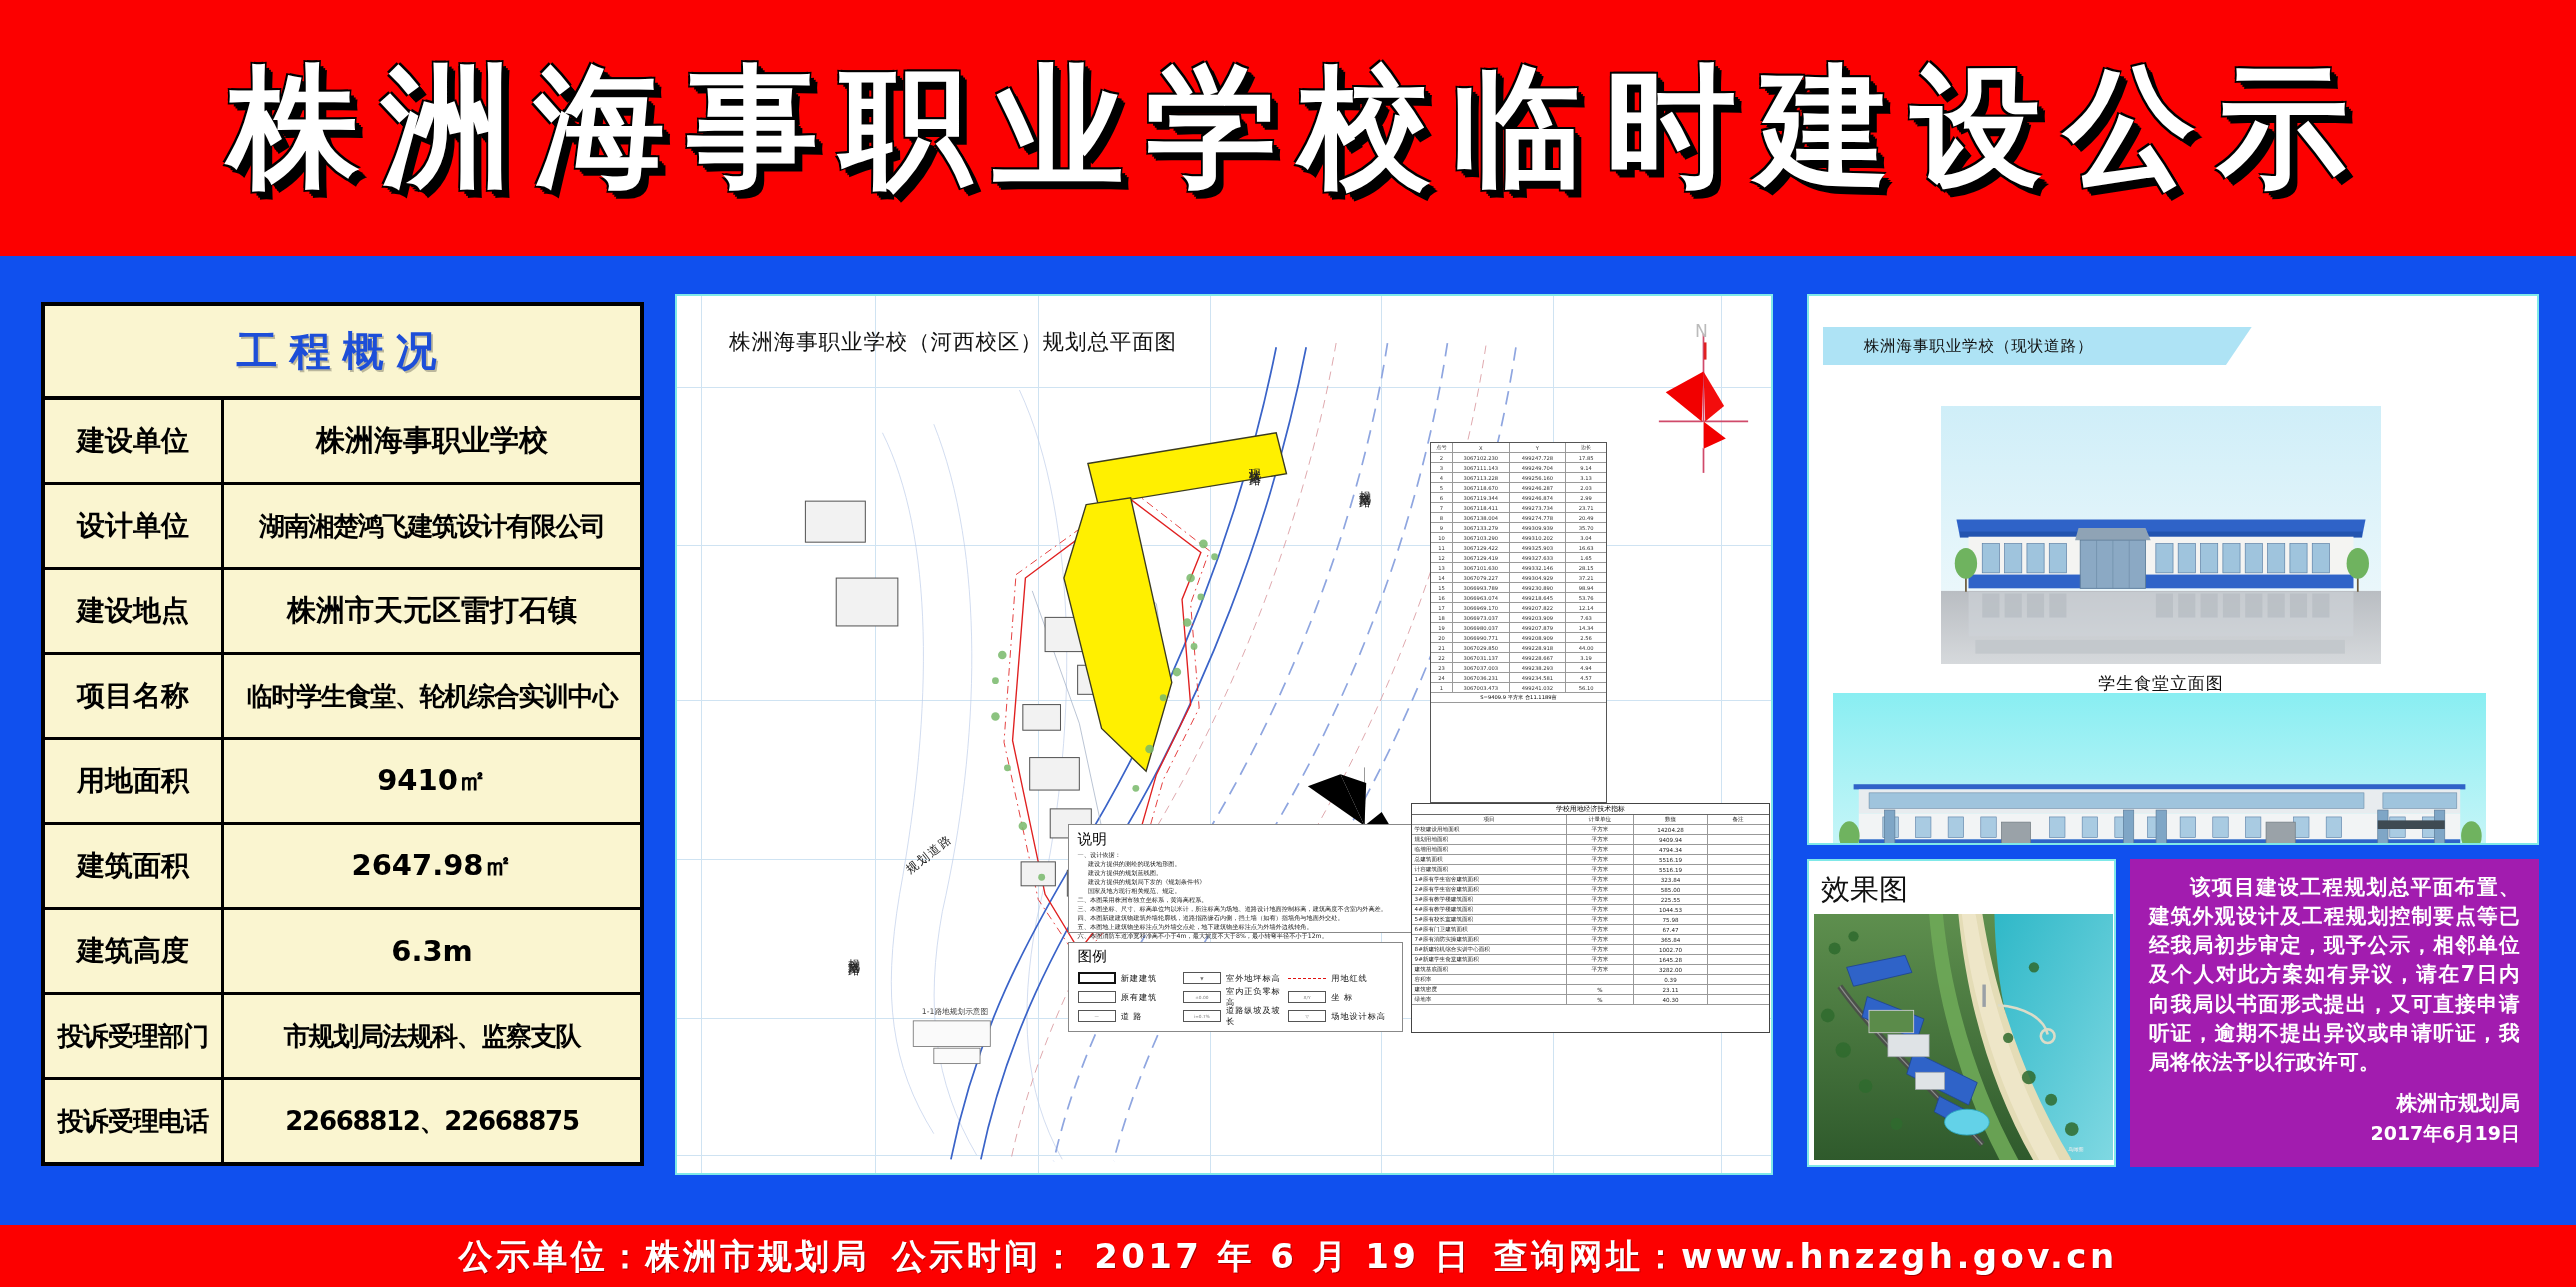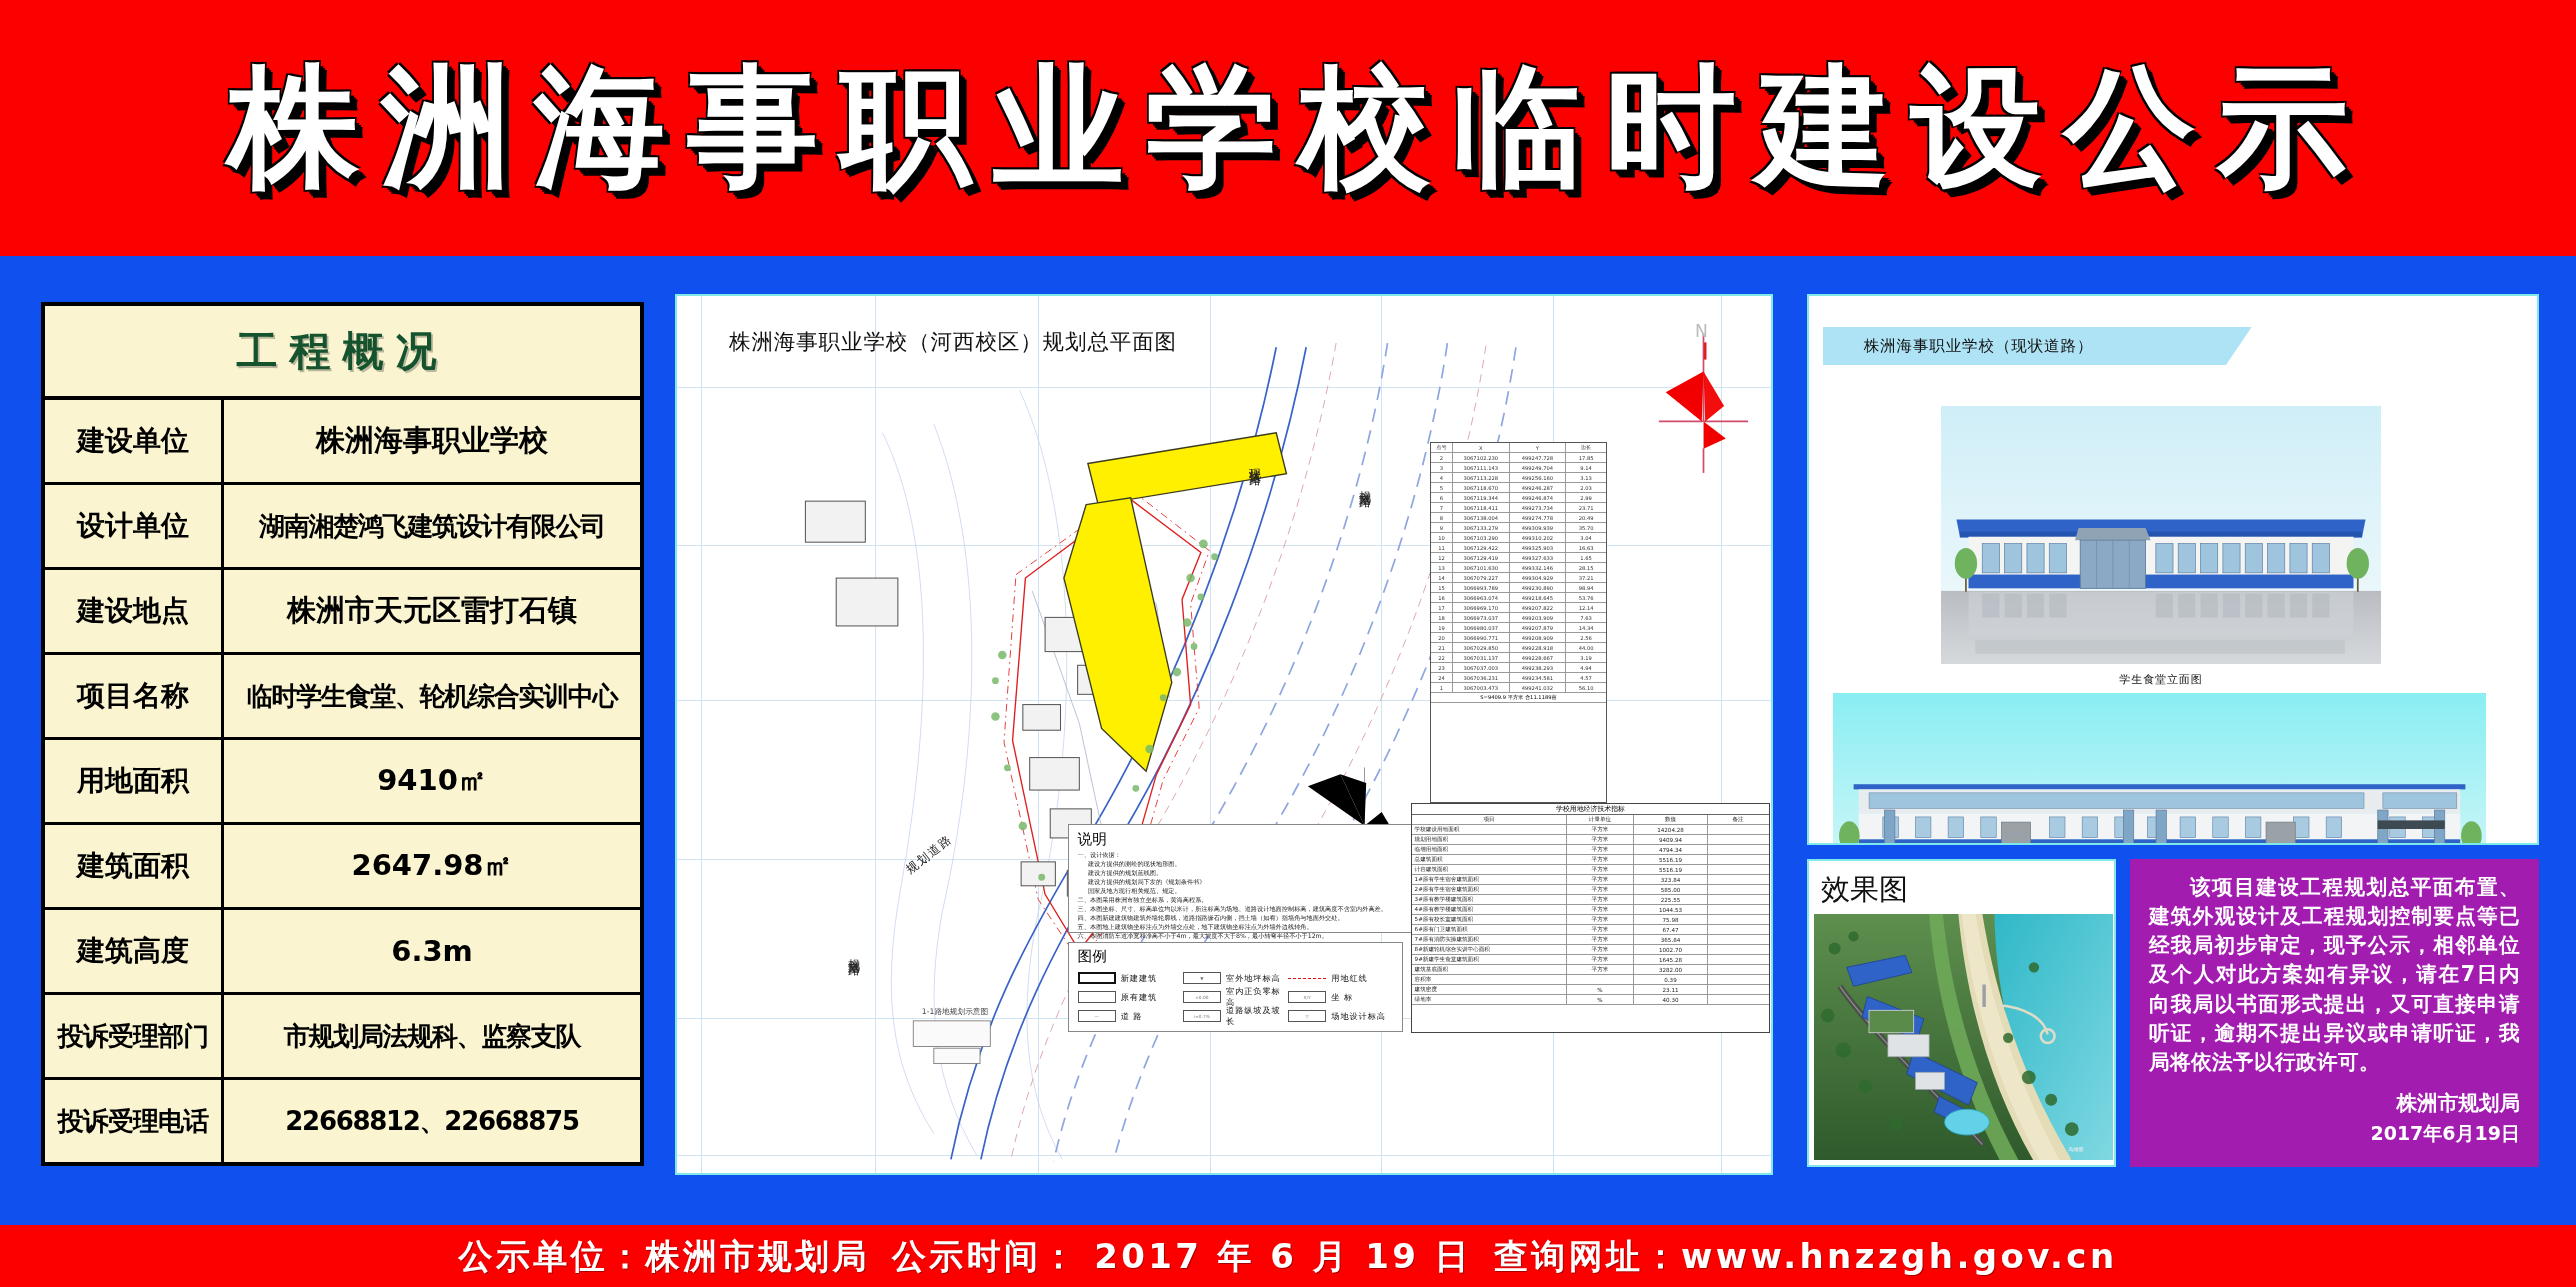--- a/index.html
+++ b/index.html
@@ -42,21 +42,21 @@
     background: #faf5d0;
     border: 4.3px solid #000;
     display: flex; flex-direction: column;
   }
   .info-title-row {
     height: 94px; flex: 0 0 94px;
     display: flex; align-items: center; justify-content: center;
     border-bottom: 4.3px solid #000;
   }
   .info-title-row span {
-    color: #14532d; font-weight: bold; font-size: 41px; letter-spacing: 12px;
+    color: #1d4ed8; font-weight: bold; font-size: 41px; letter-spacing: 12px;
     text-shadow: 1.7px 1.7px 0 rgba(0,0,0,0.25);
   }
   .info-row { flex: 1 1 0; display: flex; border-bottom: 3.4px solid #000; }
   .info-row:last-child { border-bottom: none; }
   .info-key {
     flex: 0 0 179px; border-right: 3.4px solid #000;
     display: flex; align-items: center; justify-content: center;
     font-size: 28px; font-weight: bold; color: #000;
   }
   .info-key.tight { font-size: 26px; letter-spacing: -0.9px; }
@@ -150,21 +150,21 @@
   }
   .elev-banner {
     position: absolute; left: 13.7px; top: 31px; width: 429px; height: 38px;
     background: #aee3f5;
     clip-path: polygon(0 0, 100% 0, 94% 100%, 0 100%);
     display: flex; align-items: center; padding-left: 41px;
     font-size: 15.5px; color: #111; letter-spacing: 0.9px;
   }
   .elev-img-1 { position: absolute; left: 132px; top: 110px; width: 440px; height: 258px; }
   .elev-img-2 { position: absolute; left: 24px; top: 397px; width: 653px; height: 241px; }
-  .elev-cap { position: absolute; font-size: 11px; color: #111; letter-spacing: 0.9px;
+  .elev-cap { position: absolute; font-size: 17px; color: #111; letter-spacing: 0.9px;
               text-align: center; }
 
   .render-panel {
     position: absolute; left: 1807px; top: 603px;
     width: 309px; height: 308px;
     background: #ffffff; border: 2.6px solid #7fe8e8;
     overflow: hidden;
   }
   .render-label { position: absolute; left: 12px; top: 8.6px; font-size: 29px; color: #111; }
   .render-img { position: absolute; left: 5.2px; top: 53px; width: 299px; height: 246px; }

